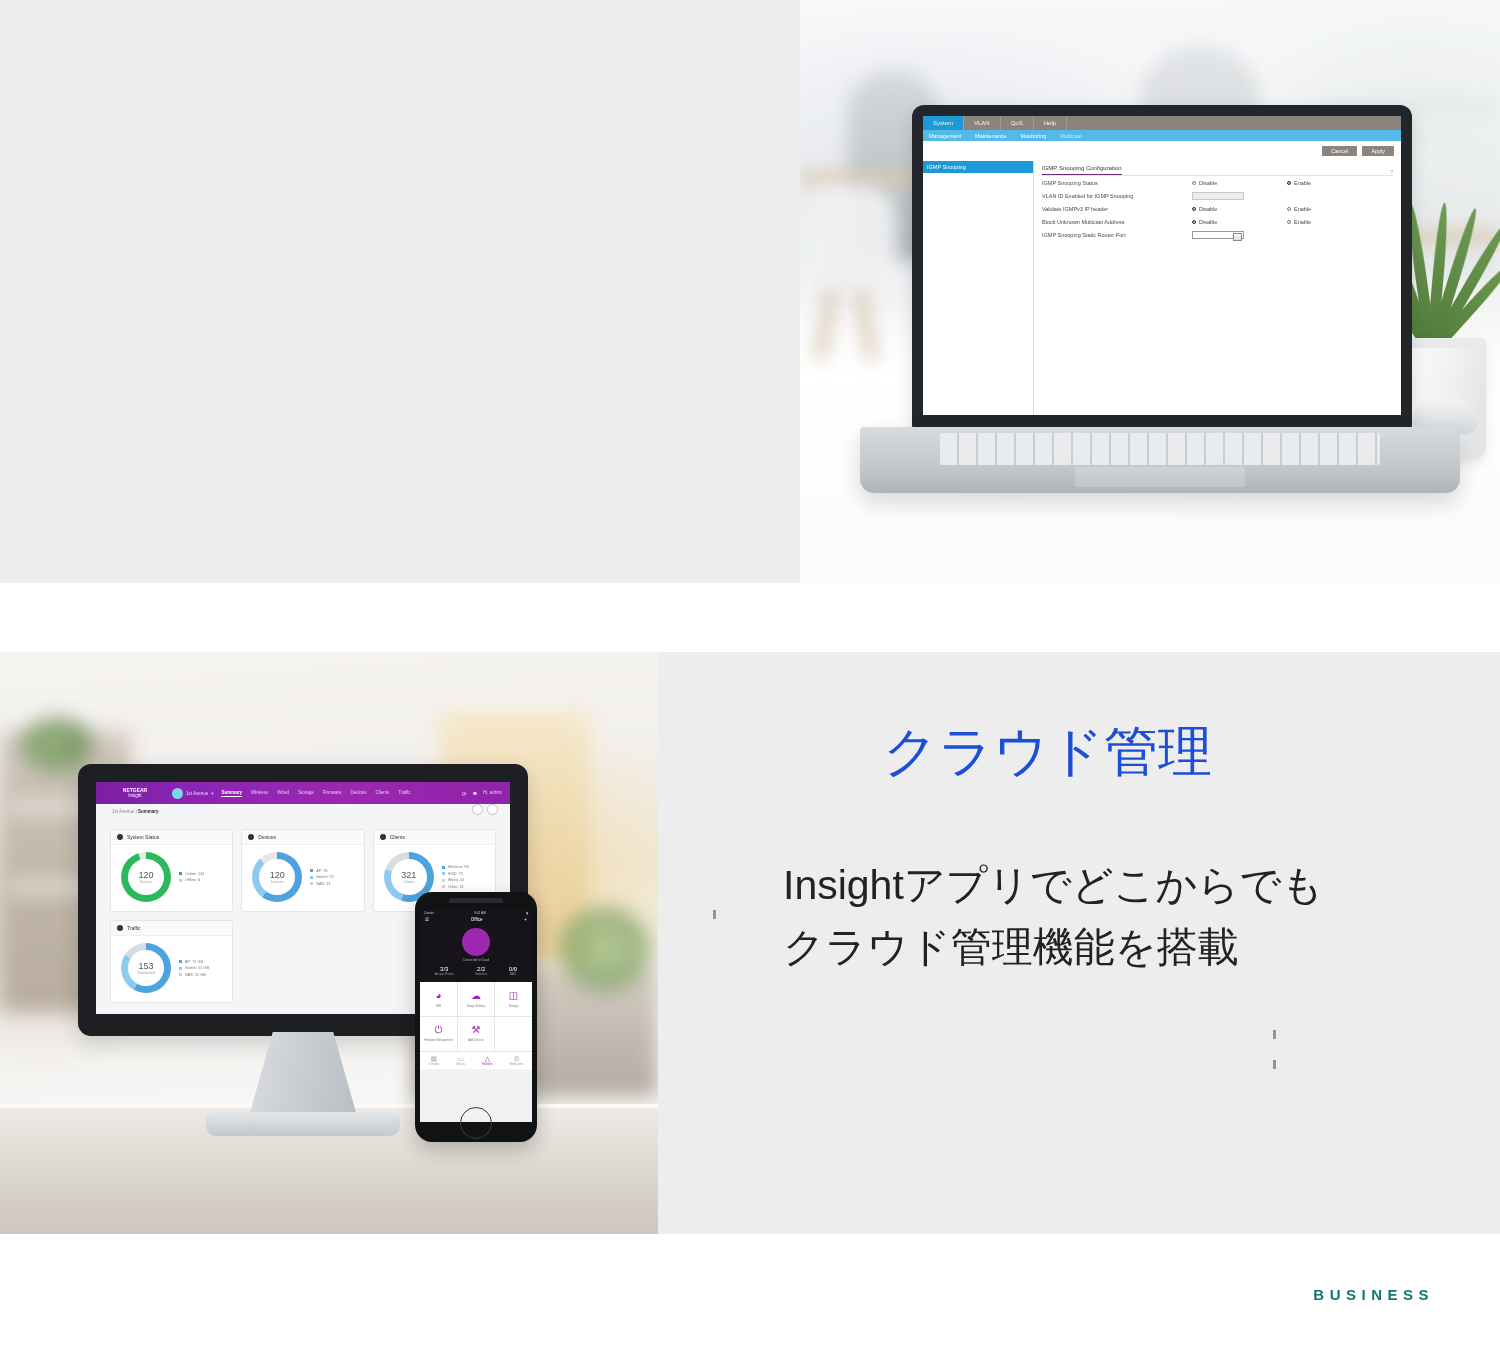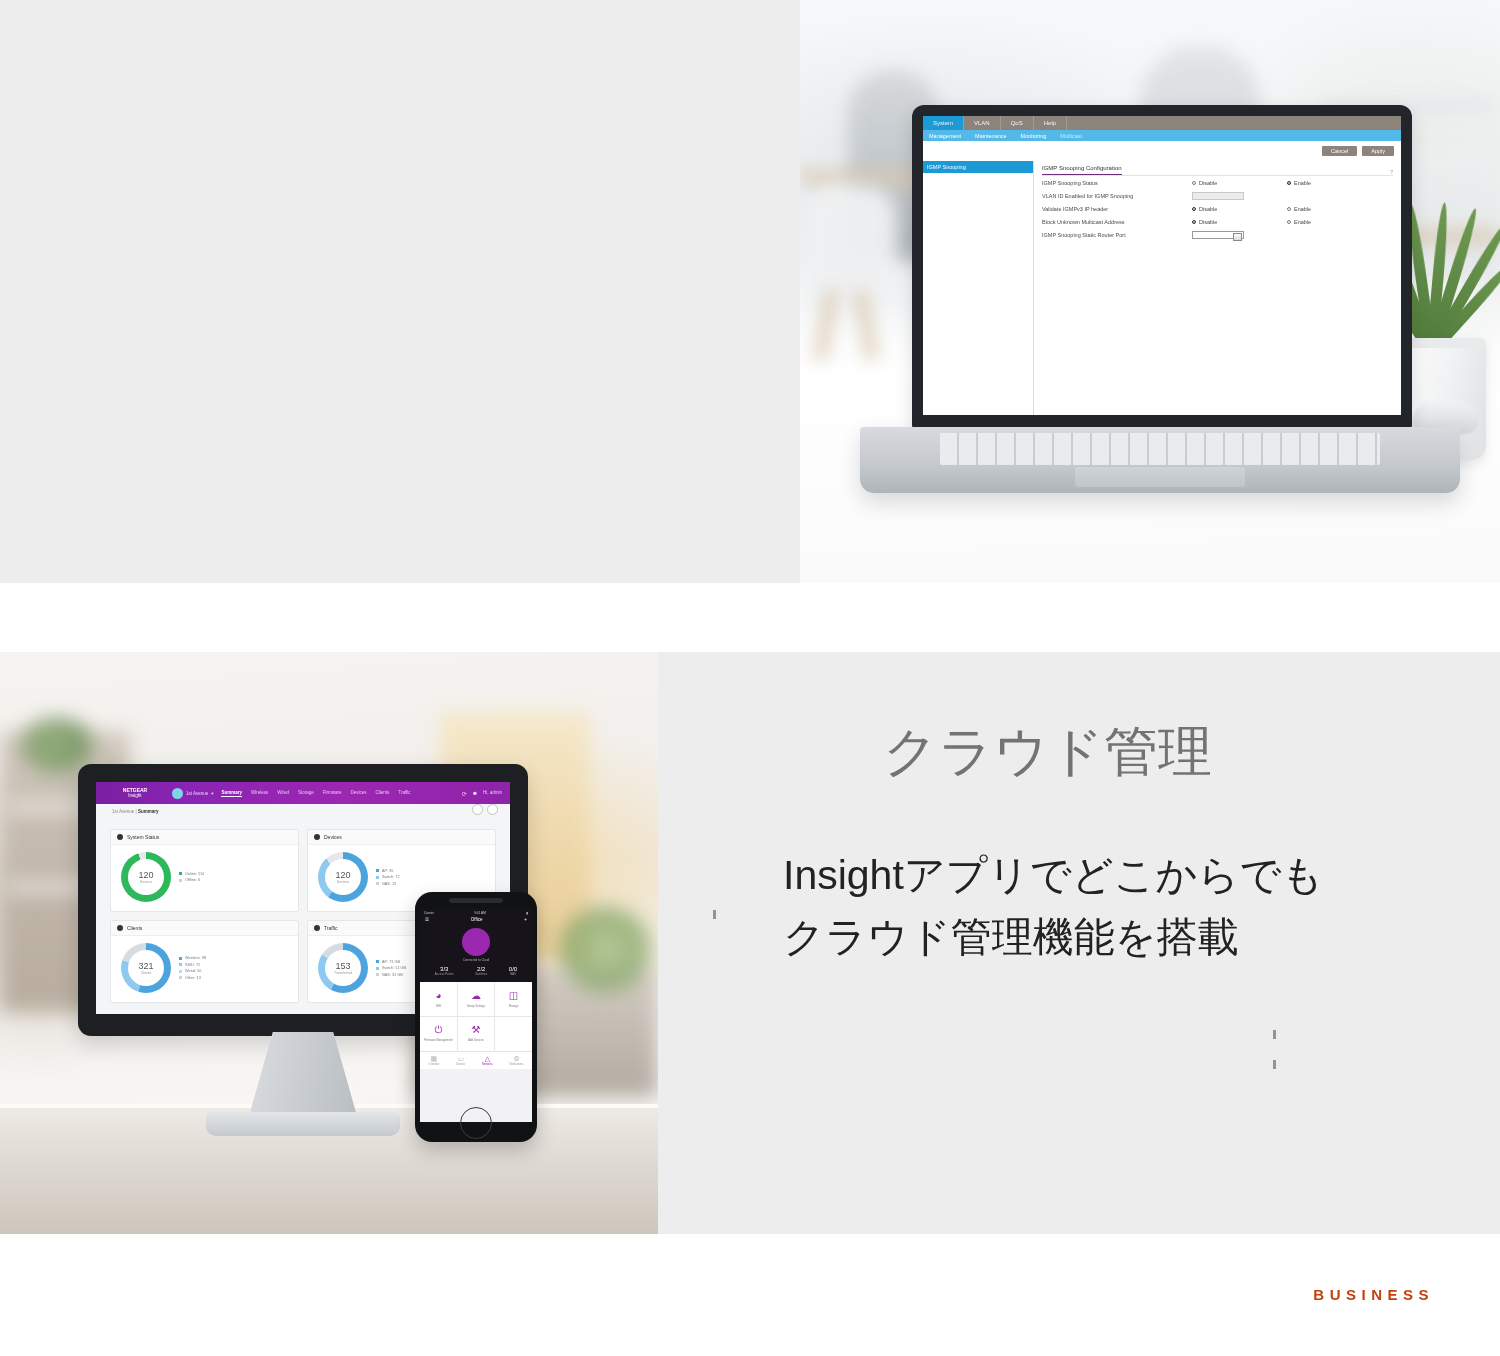--- a/index.html
+++ b/index.html
@@ -123,24 +123,24 @@
       radial-gradient(ellipse 260px 200px at 86% 38%, rgba(244,214,150,0.55) 0%, rgba(255,255,255,0) 72%),
       radial-gradient(ellipse 200px 220px at 6% 45%, rgba(198,186,170,0.55) 0%, rgba(255,255,255,0) 75%),
       linear-gradient(176deg,#f6f4f1 0%, #efece8 40%, #f7f6f4 74%, #f2f0ee 100%);
   }
   .s2-textpane {
     position: absolute; left: 658px; top: 0; width: 842px; height: 582px; background: #ededed;
   }
   .s2-heading {
     position: absolute; left: 225px; top: 68px;
     font-size: 54px; line-height: 1.18; font-weight: 400;
-    color: #737373; white-space: nowrap;
+    color: #1d4ed8; white-space: nowrap;
   }
   .s2-body {
-    position: absolute; left: 125px; top: 192px;
+    position: absolute; left: 125px; top: 202px;
     font-size: 41px; line-height: 1.52; font-weight: 400; color: #222222;
   }
   .s2-dot { position:absolute; width:3px; height:9px; background:#55595c; opacity:.6; }
   .s2-dot.d1 { left: 55px; top: 258px; }
   .s2-dot.d2 { left: 615px; top: 378px; }
   .s2-dot.d3 { left: 615px; top: 408px; }
 
   
   .h { position:absolute; filter: blur(10px); }
   .h-shelf { left: 0; top: 80px; width: 130px; height: 280px; background: linear-gradient(180deg,#cbc2b6,#b3a798); opacity:.9; }
@@ -172,21 +172,21 @@
   .ins-acct span { font-size:4.5px; color:#e8d6f2; }
   .ins-items { display:flex; gap:9px; align-items:center; }
   .ins-item { font-size:4.5px; color:#e2c9ef; padding-bottom:1px; }
   .ins-item.active { color:#ffffff; font-weight:bold; border-bottom:1.5px solid #fff; }
   .ins-right { margin-left:auto; display:flex; align-items:center; gap:5px; padding-right:8px; }
   .ins-ico { font-size:6px; color:#f0ddf8; }
   .ins-crumb { font-size:4.5px; color:#8a8a8a; padding: 5px 0 3px 16px; }
   .ins-crumb b { color:#333; }
   .ins-ctlr { position:absolute; right:12px; top:22px; display:flex; gap:4px; }
   .ins-ctl { width:11px; height:11px; border-radius:50%; border:1px solid #c2c2c2; background:#fff; }
-  .ins-grid { display:grid; grid-template-columns: 1fr 1fr; gap:8px; padding: 12px 14px; }
+  .ins-grid { display:grid; grid-template-columns: 1fr 1fr 1fr; gap:8px; padding: 12px 14px; }
   .ins-card { background:#fff; border:1px solid #e6e6e6; border-radius:2px; }
   .ins-card-h { display:flex; align-items:center; gap:4px; font-size:5px; color:#333; padding:4px 6px;
     background:#fafafa; border-bottom:1px solid #eee; }
   .ins-gear { width:6px; height:6px; border-radius:50%; background:#333; }
   .ins-card-b { display:flex; align-items:center; gap:8px; padding:7px 8px 9px 10px; }
   .donut { width:50px; height:50px; border-radius:50%; display:flex; flex-direction:column;
     align-items:center; justify-content:center; }
   .donut::after { content:""; position:absolute; }
   .donut-inner { width:36px; height:36px; border-radius:50%; background:#fff;
     display:flex; flex-direction:column; align-items:center; justify-content:center; }
@@ -220,21 +220,21 @@
   .ph-tab { text-align:center; font-size:2.6px; color:#9a9a9a; }
   .ph-tab i { display:block; font-size:7px; color:#b6b6b6; font-style:normal; }
   .ph-tab.active i, .ph-tab.active { color:#9c27b0; }
 
   
   .footer { position:absolute; left:0; top:1234px; width:1500px; height:122px; background:#ffffff; }
   .logo { position:absolute; right:64px; top:50px; text-align:right; }
   .logo-main { font-size:41px; font-weight:bold; letter-spacing:-1.5px; color:#0d0d0d;
     font-family:"Liberation Sans","DejaVu Sans",sans-serif; }
   .logo-main sup { font-size:12px; vertical-align: super; letter-spacing:0; }
-  .logo-sub { font-size:15px; letter-spacing:5.5px; color:#c2410c; font-weight:bold; margin-top:2px; padding-right:2px;}
+  .logo-sub { font-size:15px; letter-spacing:5.5px; color:#0f766e; font-weight:bold; margin-top:2px; padding-right:2px;}
 </style>
 </head>
 <body>
 
 <div class="page">
 
   <div class="section1">
 
     <div class="s1-textpane">
     </div>

